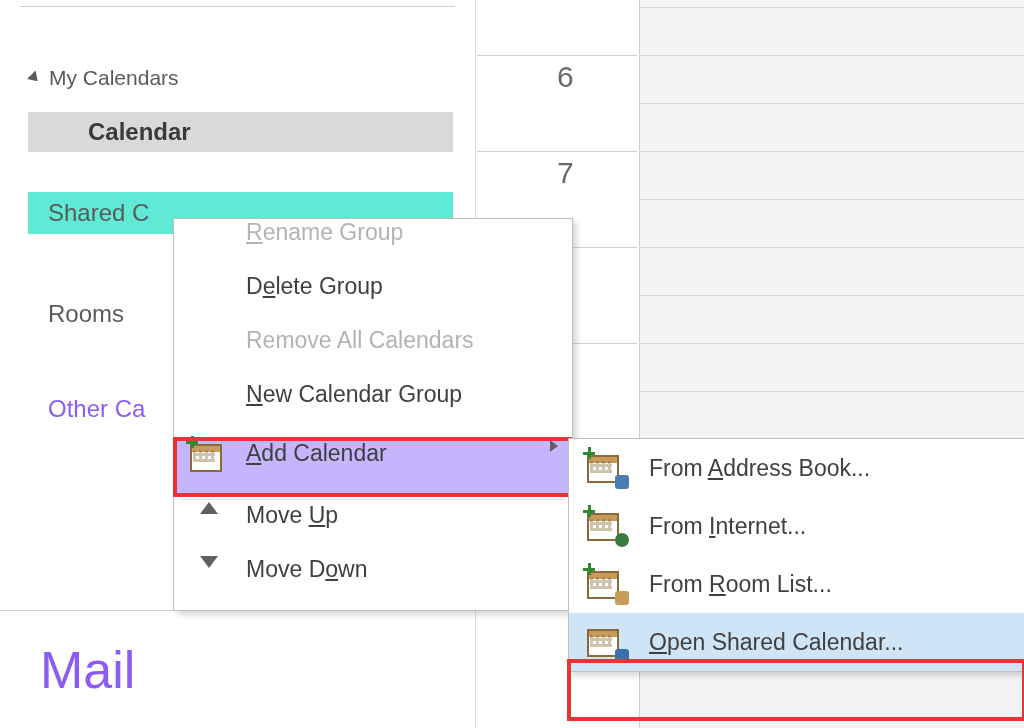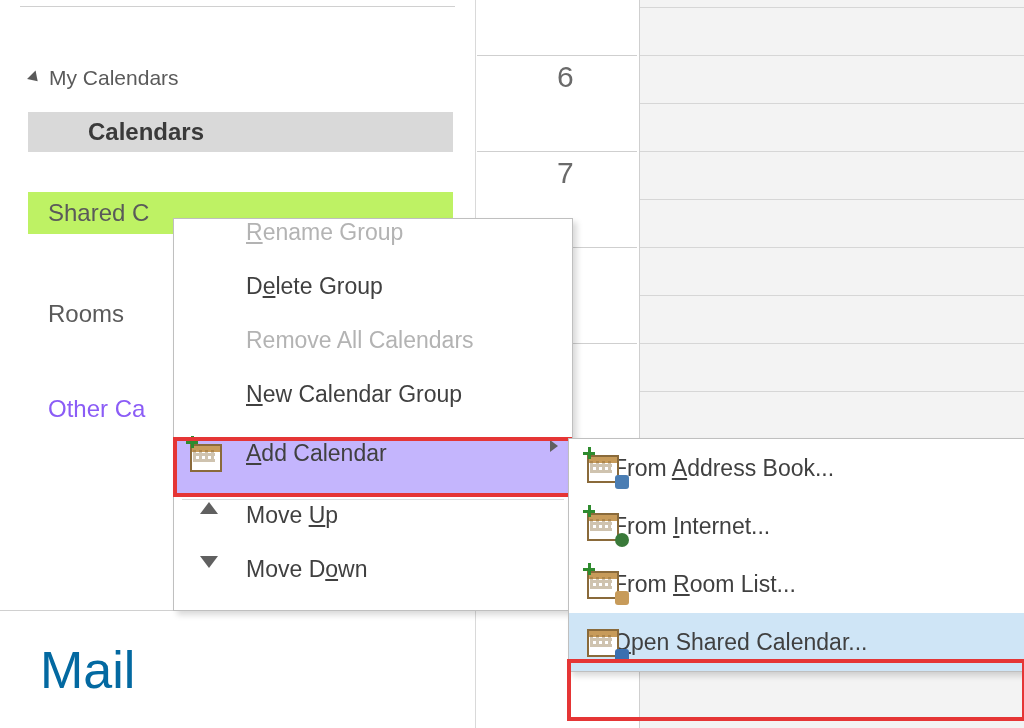--- a/index.html
+++ b/index.html
@@ -3,24 +3,24 @@
 <meta charset="utf-8">
 <style>
 html,body{margin:0;padding:0;width:1024px;height:728px;font-family:"Segoe UI",Arial,sans-serif;background:#fff;overflow:hidden;color:#4a4a4a}
 .app{position:relative;width:1024px;height:728px}
 .sidebar{position:absolute;left:0;top:0;width:475px;height:728px;background:#fff;border-right:1px solid #d9d9d9}
 .sidebar-top-rule{position:absolute;left:20px;top:6px;width:435px;height:0;border-top:1px solid #d0d0d0}
 .group-header{display:flex;align-items:center;font-size:21px;color:#5a5a5a}
 .tri{width:0;height:0;border-left:9px solid #5a5a5a;border-top:6px solid transparent;border-bottom:6px solid transparent;transform:rotate(45deg);margin-right:10px}
 .gh-my{position:absolute;left:30px;top:66px}
 .selected-item{position:absolute;left:28px;top:112px;width:425px;height:40px;background:#d9d9d9;display:flex;align-items:center;padding-left:60px;box-sizing:border-box;font-weight:600;font-size:24px;color:#3a3a3a}
-.shared-row{position:absolute;left:28px;top:192px;width:425px;height:42px;background:#bef264;display:flex;align-items:center;padding-left:20px;box-sizing:border-box;font-size:24px;color:#5a5a5a}
+.shared-row{position:absolute;left:28px;top:192px;width:425px;height:42px;background:#5eead4;display:flex;align-items:center;padding-left:20px;box-sizing:border-box;font-size:24px;color:#5a5a5a}
 .rooms-row{position:absolute;left:48px;top:300px;font-size:24px;color:#5a5a5a}
 .other-row{position:absolute;left:48px;top:395px;font-size:24px;color:#8b5cf6}
-.mail-label{position:absolute;left:40px;top:640px;font-size:52px;font-weight:300;color:#0369a1}
+.mail-label{position:absolute;left:40px;top:640px;font-size:52px;font-weight:300;color:#8b5cf6}
 .bottom-divider{position:absolute;left:0;top:610px;width:475px;height:0;border-top:1px solid #d0d0d0}
 
 .timecol{position:absolute;left:477px;top:0;width:162px;height:728px;border-right:1px solid #cfcfcf;background:#fff}
 .timecell{position:absolute;left:0;width:160px;height:96px;border-bottom:1px solid #cfcfcf;font-size:30px;color:#6a6a6a;padding-left:80px;padding-top:4px;box-sizing:border-box}
 .tc5{top:-40px}
 .tc6{top:56px}
 .tc7{top:152px}
 .tc8{top:248px}
 .tc9{top:344px}
 
@@ -32,21 +32,21 @@
 .ctx-item.disabled{color:#b3b3b3}
 .ctx-sep{height:0;border-top:1px solid #dcdcdc;margin:2px 8px}
 .ctx-item.hover{background:#c4b5fd}
 .ctx-item .arrow{position:absolute;right:14px;width:0;height:0;border-left:8px solid #606060;border-top:6px solid transparent;border-bottom:6px solid transparent}
 .ctx-icon{position:absolute;left:16px;width:34px;height:30px}
 .tri-up{position:absolute;left:26px;width:0;height:0;border-bottom:12px solid #606060;border-left:9px solid transparent;border-right:9px solid transparent}
 .tri-down{position:absolute;left:26px;width:0;height:0;border-top:12px solid #606060;border-left:9px solid transparent;border-right:9px solid transparent}
 .redbox1{position:absolute;left:173px;top:437px;width:399px;height:60px;border:4px solid #e53535;box-sizing:border-box;pointer-events:none}
 
 .sub{position:absolute;left:568px;top:438px;width:456px;background:#fff;border:1px solid #bfbfbf;box-shadow:4px 4px 6px rgba(0,0,0,.15)}
-.sub-item{height:58px;display:flex;align-items:center;padding-left:44px;font-size:23px;color:#404040;box-sizing:border-box;position:relative}
+.sub-item{height:58px;display:flex;align-items:center;padding-left:80px;font-size:23px;color:#404040;box-sizing:border-box;position:relative}
 .sub-item.hover{background:#cfe5f6}
 .sub-icon{position:absolute;left:18px;width:36px;height:34px}
 .redbox2{position:absolute;left:567px;top:659px;width:459px;height:62px;border:4px solid #e53535;box-sizing:border-box;pointer-events:none}
 
 .ul{text-decoration:underline}
 
 
 .cal-base{position:absolute;left:0;top:4px;width:28px;height:24px;border:2px solid #8a6a3a;background:#fff}
 .cal-base:before{content:"";position:absolute;left:0;top:0;width:100%;height:6px;background:#c79b5a}
 .cal-dots{position:absolute;left:3px;top:10px;width:22px;height:12px;background:repeating-linear-gradient(90deg,#8a6a3a 0 3px,transparent 3px 6px),repeating-linear-gradient(0deg,#8a6a3a 0 3px,transparent 3px 6px);opacity:.4}
@@ -67,21 +67,21 @@
 
   <div class="sidebar">
     <div class="sidebar-top-rule"></div>
 
     <div class="group-header gh-my">
       <span class="tri"></span>
       <span>My Calendars</span>
     </div>
 
     <div class="selected-item">
-      <span>Calendars</span>
+      <span>Calendar</span>
     </div>
 
     <div class="shared-row">
       <span>Shared C</span>
     </div>
 
     <div class="rooms-row">
       <span>Rooms</span>
     </div>
 

